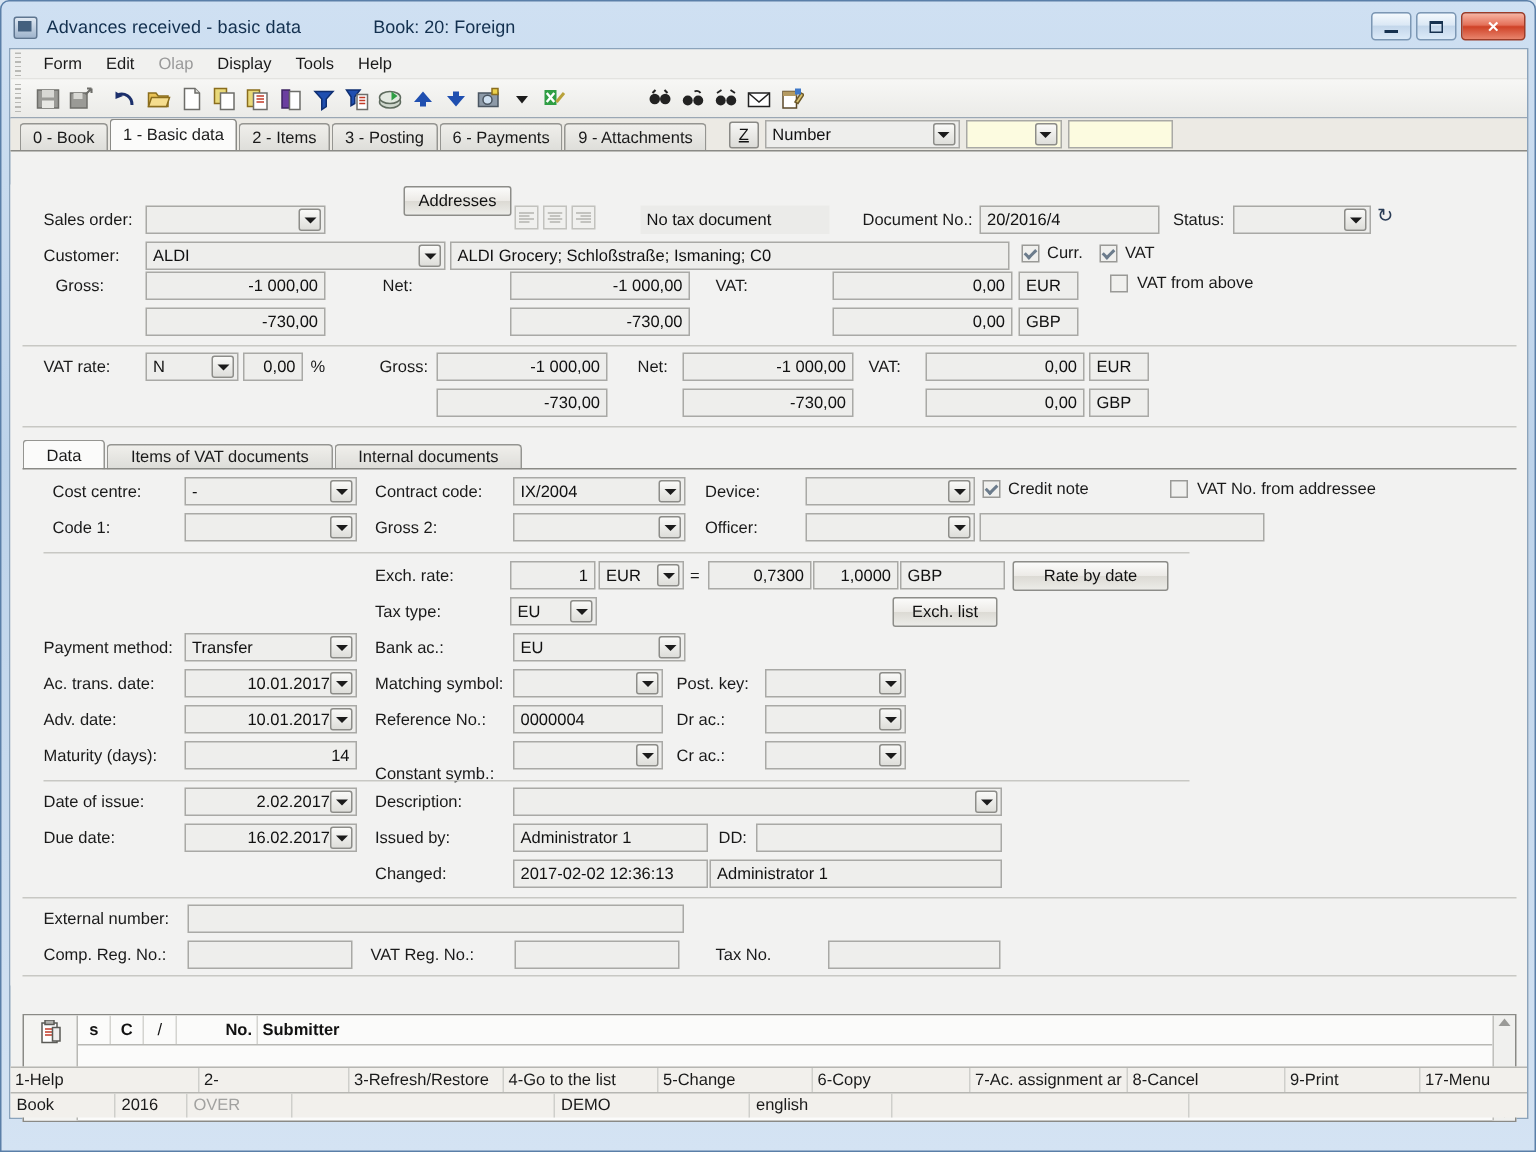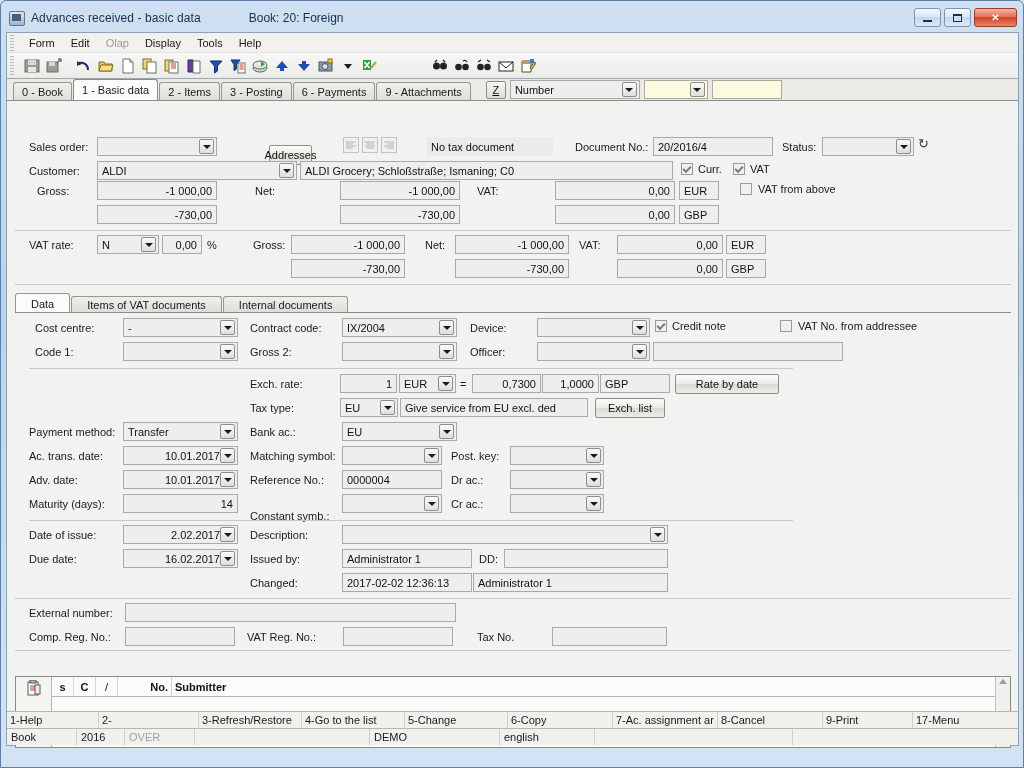--- a/index.html
+++ b/index.html
@@ -498,21 +498,21 @@
 
       <div class="row" style="left:22px; top:18px;">
         <span class="lbl">Sales order:</span>
       </div>
       <div class="combo" style="position:absolute; left:90px; top:14px; width:120px;">
         <span class="cval"></span>
         <span class="arrowbox">
             <i></i>
           </span>
       </div>
-      <div class="btn" style="position:absolute; left:262px; top:22px; width:43px;">Addresses</div>
+      <div class="btn" style="position:absolute; left:262px; top:1px; width:72px;">Addresses</div>
       <div class="row" style="left:336px; top:14px; gap:3px;">
         <span style="width:16px;height:16px;border:1px solid #c2c2be;background:#f0f0ee;display:flex;align-items:center;justify-content:center">
           <svg width="10" height="9" viewBox="0 0 10 9">
               <path d="M0 1 h10 M0 3 h7 M0 5 h10 M0 7 h7" stroke="#b4b4b0"></path>
             </svg>
         </span>
         <span style="width:16px;height:16px;border:1px solid #c2c2be;background:#f0f0ee;display:flex;align-items:center;justify-content:center">
           <svg width="10" height="9" viewBox="0 0 10 9">
               <path d="M0 1 h10 M1.5 3 h7 M0 5 h10 M1.5 7 h7" stroke="#b4b4b0"></path>
             </svg>
@@ -711,21 +711,20 @@
 
       <div class="row" style="left:243px; top:279px;">
         <span class="lbl">Tax type:</span>
       </div>
       <div class="combo" style="position:absolute; left:333px; top:275px; width:58px;">
         <span class="cval">EU</span>
         <span class="arrowbox">
             <i></i>
           </span>
       </div>
-      <div class="fld" style="position:absolute; left:393px; top:275px; width:188px;">Give service from EU excl. ded</div>
       <div class="btn" style="position:absolute; left:588px; top:275px; width:70px;">Exch. list</div>
 
       <div class="row" style="left:22px; top:303px;">
         <span class="lbl">Payment method:</span>
       </div>
       <div class="combo" style="position:absolute; left:116px; top:299px; width:115px;">
         <span class="cval">Transfer</span>
         <span class="arrowbox">
             <i></i>
           </span>
@@ -906,21 +905,21 @@
           <div class="grid-nodata">No data</div>
         </div>
       </div>
       <div class="grid-scroll">
         <span class="sarrow up"></span>
         <span class="sarrow dn"></span>
       </div>
     </div>
 
     <div class="fkeys">
-      <div class="fkey" style="width:92px">1-Help</div>
+      <div class="fkey" style="width:126px">1-Help</div>
       <div class="fkey" style="width:100px">2-</div>
       <div class="fkey" style="width:103px">3-Refresh/Restore</div>
       <div class="fkey" style="width:103px">4-Go to the list</div>
       <div class="fkey" style="width:103px">5-Change</div>
       <div class="fkey" style="width:105px">6-Copy</div>
       <div class="fkey" style="width:105px">7-Ac. assignment ar</div>
       <div class="fkey" style="width:105px">8-Cancel</div>
       <div class="fkey" style="width:90px">9-Print</div>
       <div class="fkey" style="flex:1; border-right:none">17-Menu</div>
     </div>

